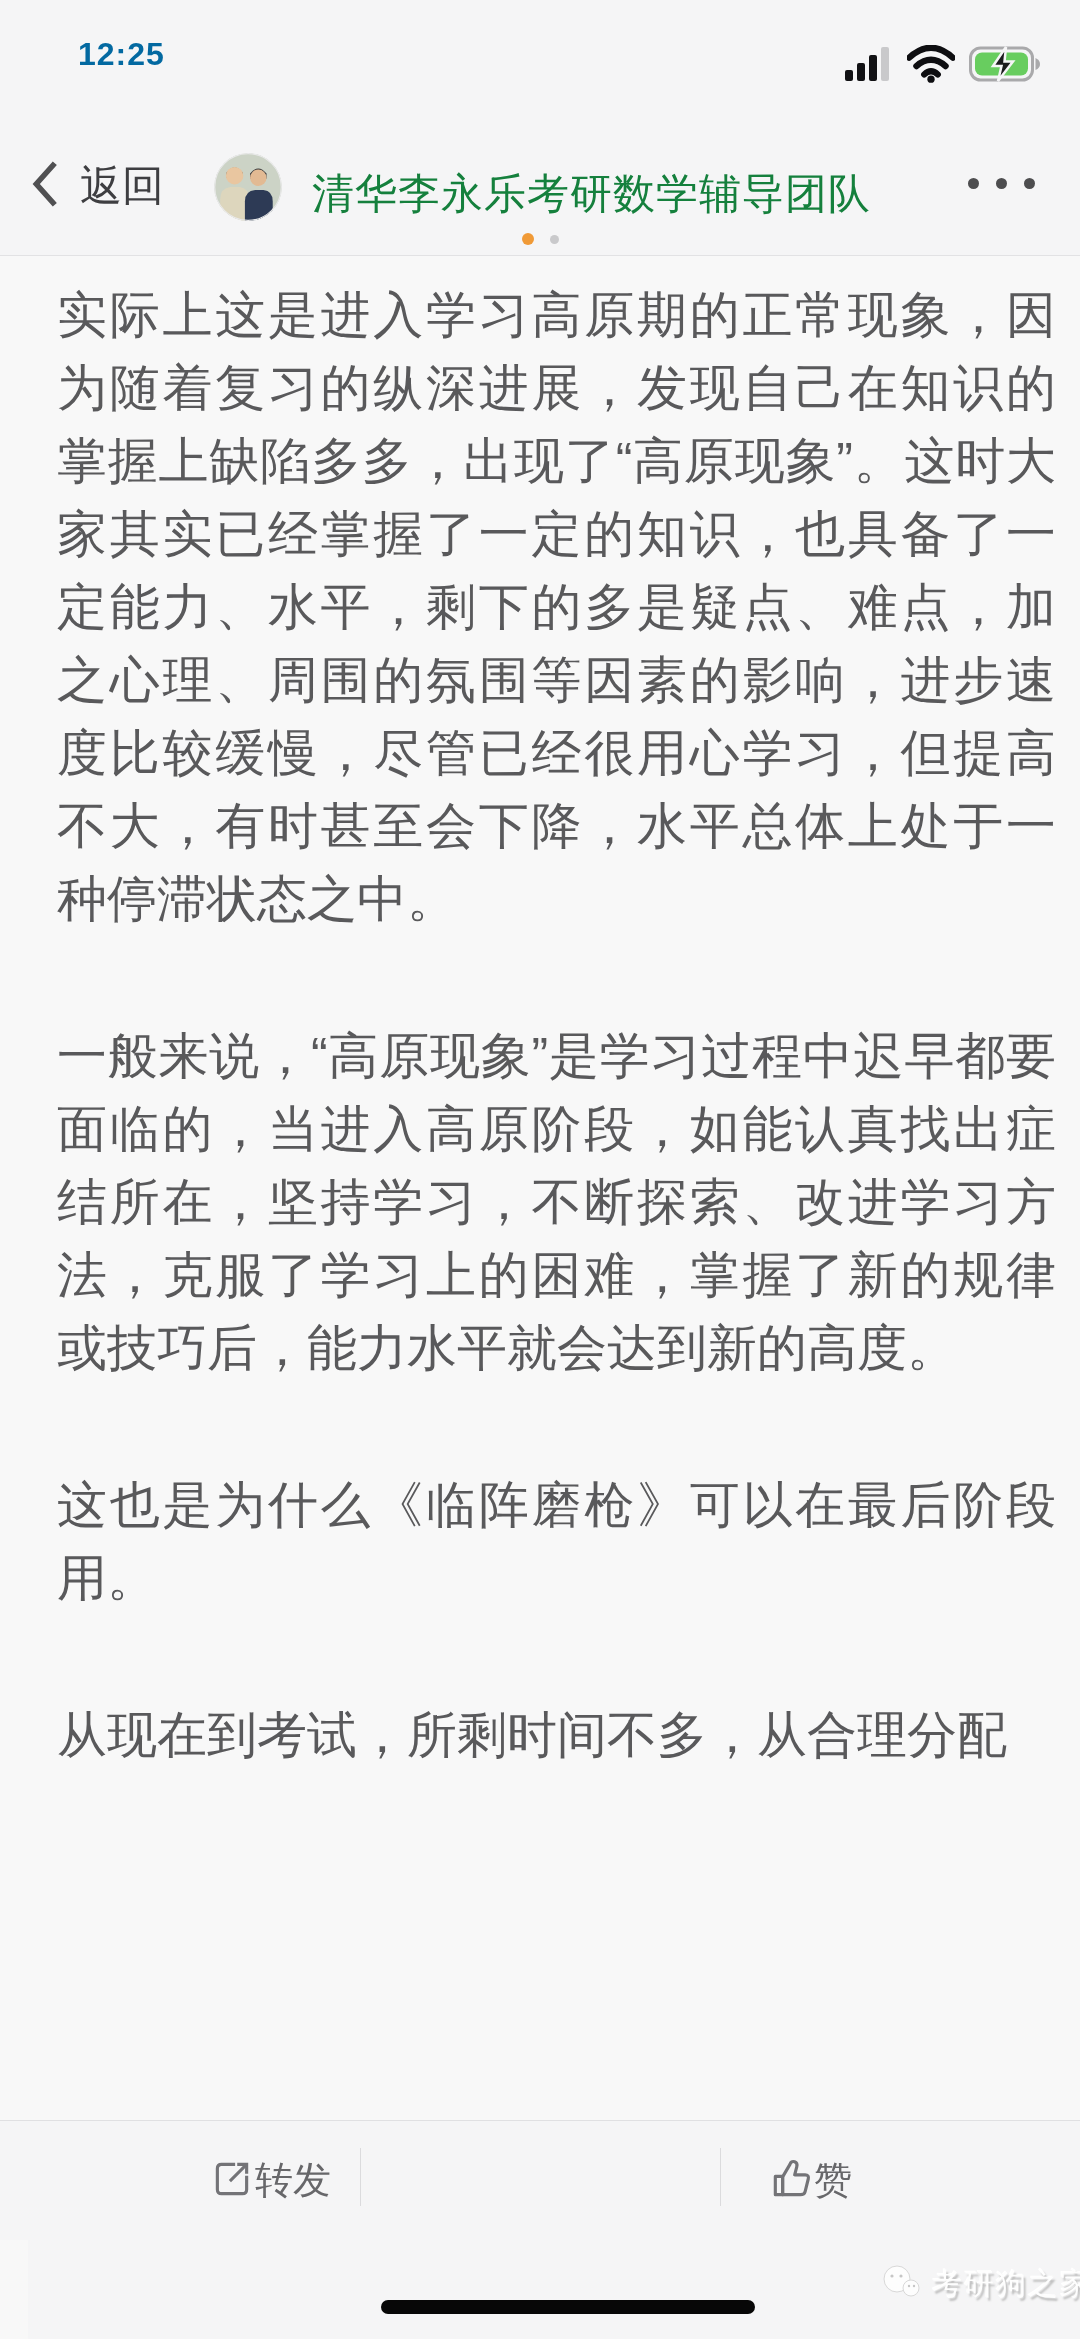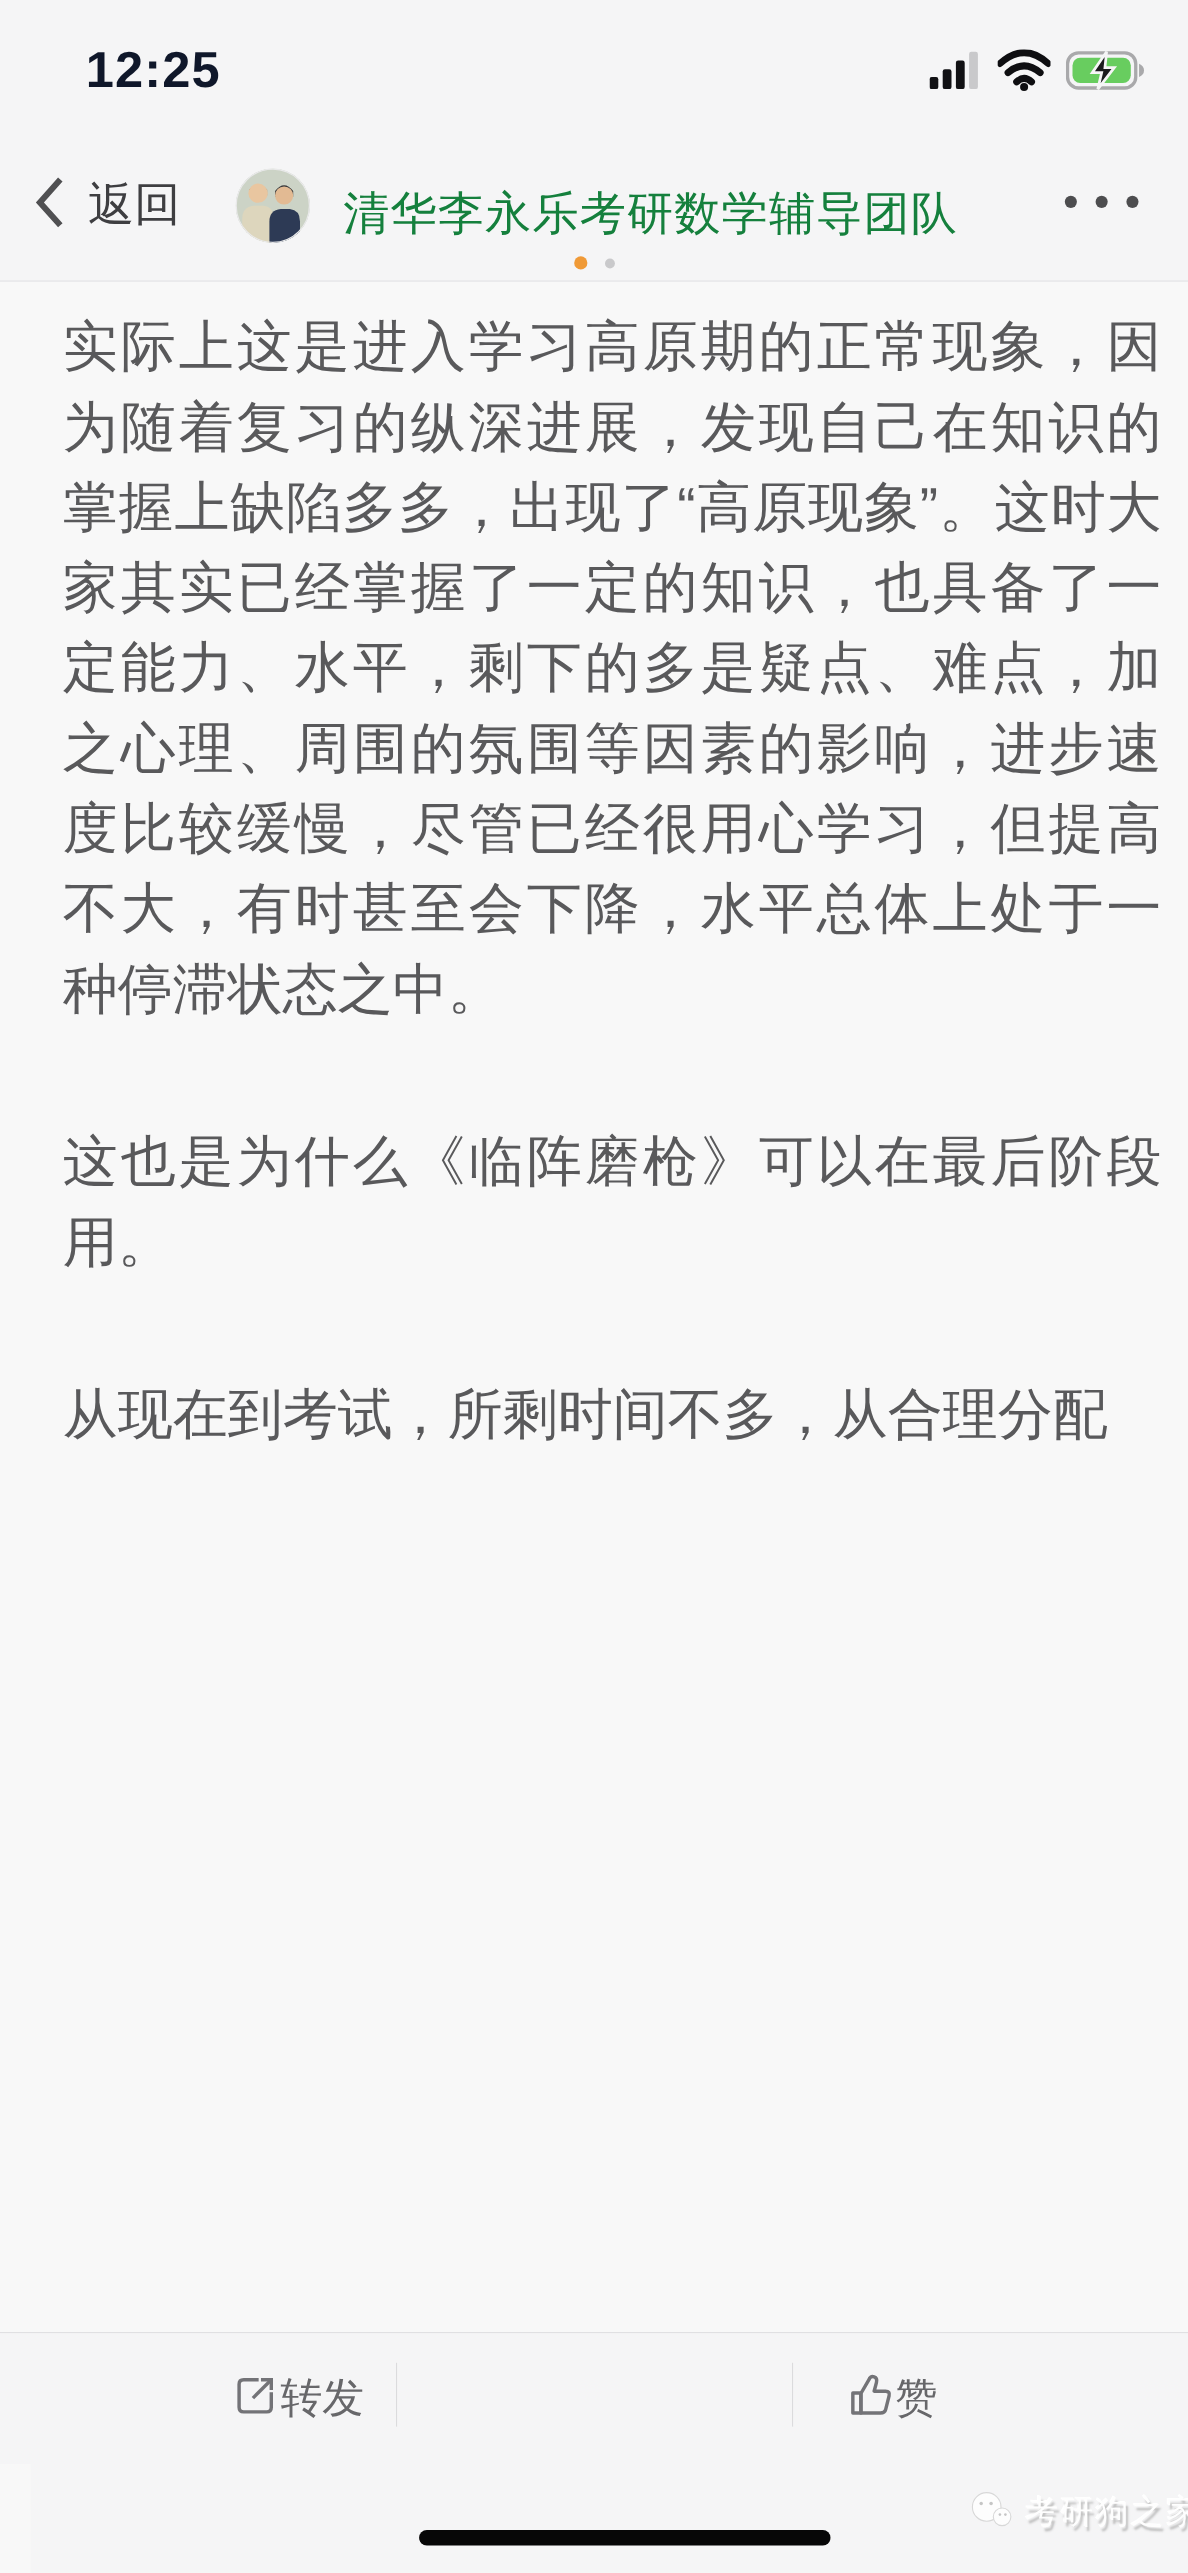--- a/index.html
+++ b/index.html
@@ -1,21 +1,21 @@
 <!DOCTYPE html>
 <html><head>
 <meta charset="utf-8">
 <style>
   html,body{margin:0;padding:0;background:#f8f8f8;}
   .canvas{position:relative;width:1080px;height:2339px;background:#f8f8f8;overflow:hidden;
           font-family:"Liberation Sans","DejaVu Sans",sans-serif;}
   
   .header{position:absolute;top:0;left:0;width:1080px;height:256px;background:#f5f5f6;
           border-bottom:1px solid #e2e2e4;box-sizing:border-box;}
-  .time{position:absolute;left:78px;top:36px;font-size:46px;font-weight:700;color:#0f172a;letter-spacing:1px;}
+  .time{position:absolute;left:78px;top:36px;font-size:32px;font-weight:700;color:#0369a1;letter-spacing:1px;}
   .sys-icons{position:absolute;left:845px;top:46px;width:200px;height:40px;display:flex;align-items:center;gap:14px;}
   
   .back-btn{position:absolute;left:30px;top:158px;display:flex;align-items:center;gap:20px;}
   .back-label{font-size:42px;color:#3e3e41;}
   .avatar{position:absolute;left:214px;top:153px;width:68px;height:68px;border-radius:50%;overflow:hidden;}
   .nav-title{position:absolute;left:312px;top:166px;font-size:42px;color:#15803d;letter-spacing:1px;white-space:nowrap;}
   .more-btn{position:absolute;left:968px;top:178px;display:flex;gap:17px;}
   .more-btn i{width:11px;height:11px;border-radius:50%;background:#4d4d4f;display:block;}
   .page-dots{position:absolute;left:0;top:233px;width:1080px;display:flex;justify-content:center;align-items:center;gap:16px;}
   .dot-active{width:12px;height:12px;border-radius:50%;background:#f09a37;}
@@ -113,20 +113,21 @@
     </div>
 
     <div class="page-dots">
       <span class="dot-active"></span>
       <span class="dot-inactive"></span>
     </div>
   </div>
 
   <div class="content">
       <p class="para">实际上这是进入学习高原期的正常现象，因为随着复习的纵深进展，发现自己在知识的掌握上缺陷多多，出现了“高原现象”。这时大家其实已经掌握了一定的知识，也具备了一定能力、水平，剩下的多是疑点、难点，加之心理、周围的氛围等因素的影响，进步速度比较缓慢，尽管已经很用心学习，但提高不大，有时甚至会下降，水平总体上处于一种停滞状态之中。</p>
+      <p class="para">一般来说，“高原现象”是学习过程中迟早都要面临的，当进入高原阶段，如能认真找出症结所在，坚持学习，不断探索、改进学习方法，克服了学习上的困难，掌握了新的规律或技巧后，能力水平就会达到新的高度。</p>
       <p class="para">这也是为什么《临阵磨枪》可以在最后阶段用。</p>
       <p class="para">从现在到考试，所剩时间不多，从合理分配</p>
     </div>
 
   <div class="toolbar">
     <div class="tb-btn">
       <span>
         <svg width="46" height="46" viewBox="0 0 44 44">
           <path d="M25 8 H12 Q8 8 8 12 V32 Q8 36 12 36 H32 Q36 36 36 32 V19" fill="none" stroke="#737377" stroke-width="3"></path>
           <path d="M20 24 L36 8" fill="none" stroke="#737377" stroke-width="3"></path>

